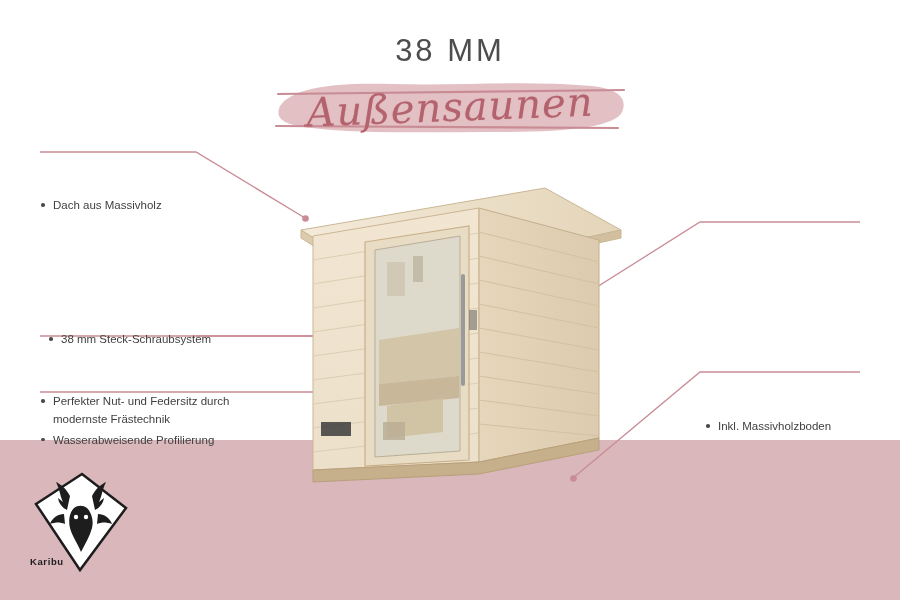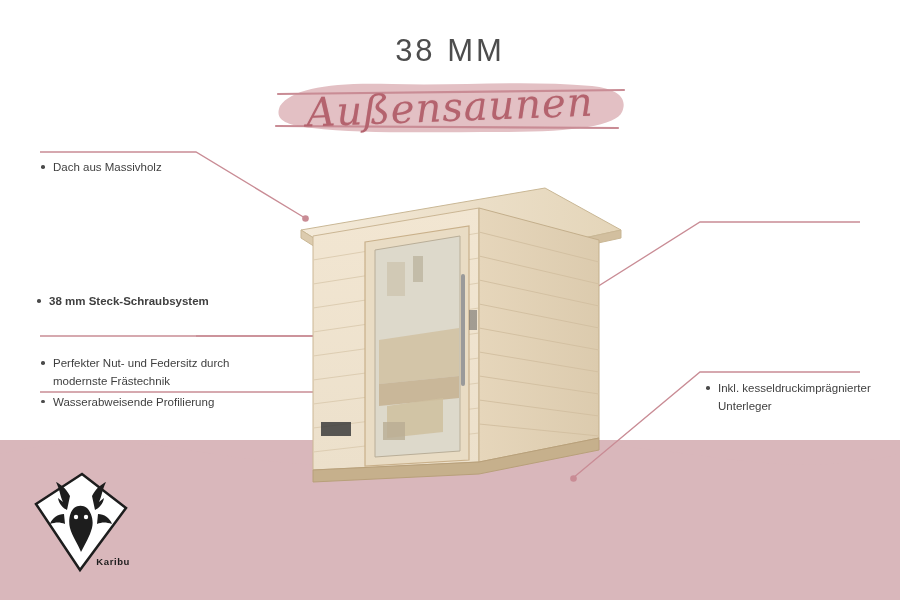--- a/index.html
+++ b/index.html
@@ -27,38 +27,38 @@
   .script{
     position:absolute;left:272px;top:84px;width:356px;text-align:center;
     font-family:"DejaVu Serif",serif;
     font-style:italic;font-size:40px;color:#b4636e;
     letter-spacing:1px;
     transform:rotate(-2.2deg);
     text-shadow:0 0 1px rgba(180,99,110,.35);
   }
 
   
-  .callout{position:absolute;font-size:11.5px;color:#3f3f3f;line-height:1.55;}
+  .callout{position:absolute;font-size:11.5px;color:#3f3f3f;line-height:1.55;margin-top:38px;}
   .callout ul{margin:0;padding:0;list-style:none;}
   .callout li{position:relative;padding-left:13px;margin-bottom:3px;}
   .callout li:before{
     content:"";position:absolute;left:1px;top:6px;width:3.5px;height:3.5px;
     border-radius:50%;background:#4b4b4b;
   }
 
   
   .lines{position:absolute;left:0;top:0;width:900px;height:600px;pointer-events:none;}
 
   
   .sauna{position:absolute;left:283px;top:170px;width:340px;height:320px;}
 
   
   .logo{position:absolute;left:30px;top:470px;width:100px;height:105px;}
   .logo-text{
-    position:absolute;left:30px;top:556px;width:100px;text-align:right;
+    position:absolute;left:30px;top:556px;width:100px;text-align:left;
     font-size:9.5px;letter-spacing:.6px;color:#1d1d1d;font-weight:bold;
   }
 </style>
 </head>
 <body>
 
 <div id="stage">
 
   <div class="bg-top"></div>
   <div class="bg-bottom"></div>
@@ -167,37 +167,37 @@
 
     <rect x="186" y="140" width="8" height="20" fill="#555" opacity=".5"></rect>
   </svg>
 
   <div class="callout" style="left:40px;top:159px;width:200px;">
     <ul>
       <li>Dach aus Massivholz</li>
     </ul>
   </div>
 
-  <div class="callout" style="left:36px;top:293px;width:210px;font-weight:bold;">
+  <div class="callout" style="left:48px;top:293px;width:210px;">
     <ul>
       <li>38 mm Steck-Schraubsystem</li>
     </ul>
   </div>
 
   <div class="callout" style="left:40px;top:355px;width:215px;">
     <ul>
       <li>Perfekter Nut- und Federsitz durch modernste Frästechnik</li>
       <li>Wasserabweisende Profilierung</li>
     </ul>
   </div>
 
 
   <div class="callout" style="left:705px;top:380px;width:175px;">
     <ul>
-      <li>Inkl. kesseldruckimprägnierter Unterleger</li>
+      <li>Inkl. Massivholzboden</li>
     </ul>
   </div>
 
   <svg class="logo" viewBox="0 0 100 105">
     <polygon points="6,34 52,4 96,38 50,100" fill="#ffffff" stroke="#1d1d1d" stroke-width="2.5"></polygon>
     <g fill="#1d1d1d">
       <path d="M40,26 C36,18 30,14 26,12 C30,20 30,26 33,32 L28,28 C29,34 33,38 37,40 Z"></path>
       <path d="M62,26 C66,18 72,14 76,12 C72,20 72,26 69,32 L74,28 C73,34 69,38 65,40 Z"></path>
       <path d="M44,38 C40,42 38,50 40,58 C42,66 48,74 51,82 C55,74 60,66 62,58 C64,50 61,42 57,38 C53,35 48,35 44,38 Z"></path>
       <circle cx="46" cy="47" r="2.2" fill="#ffffff"></circle>

